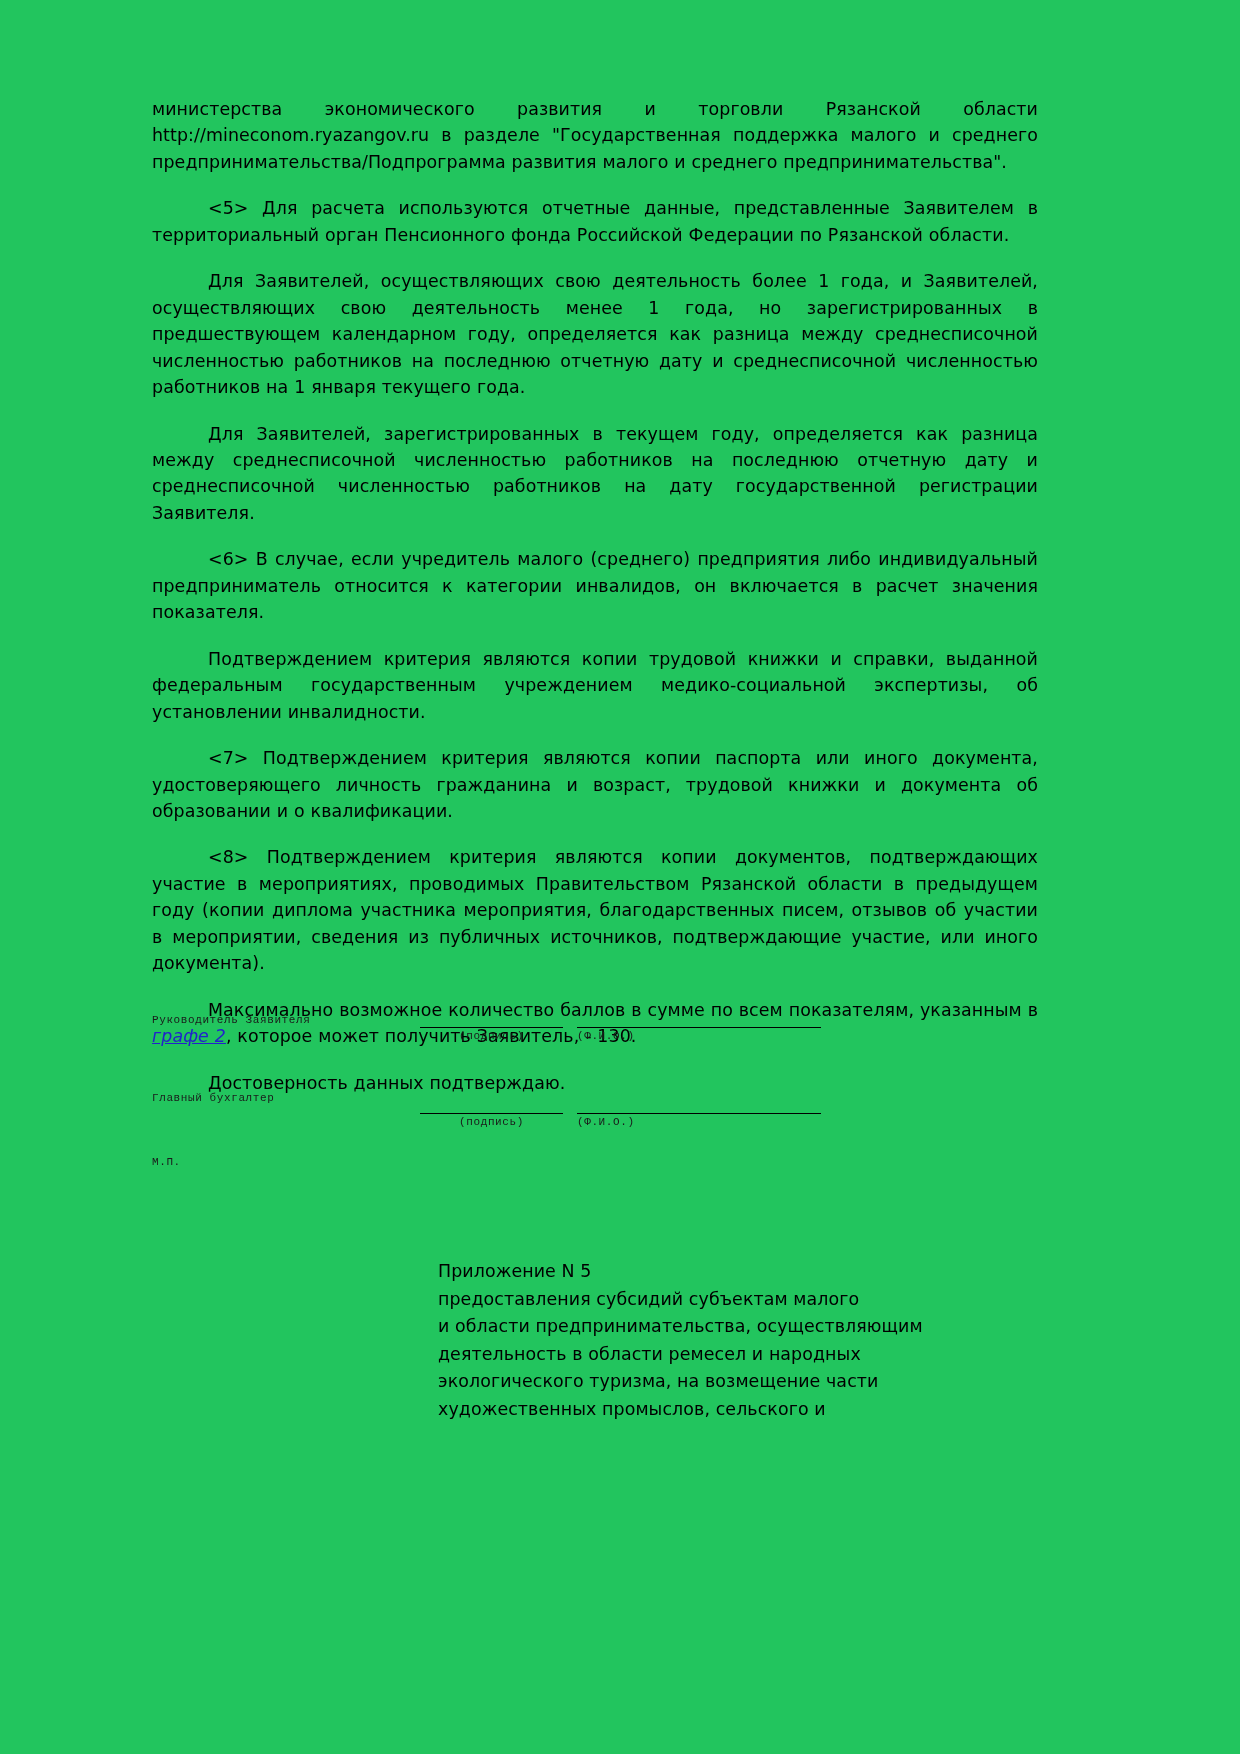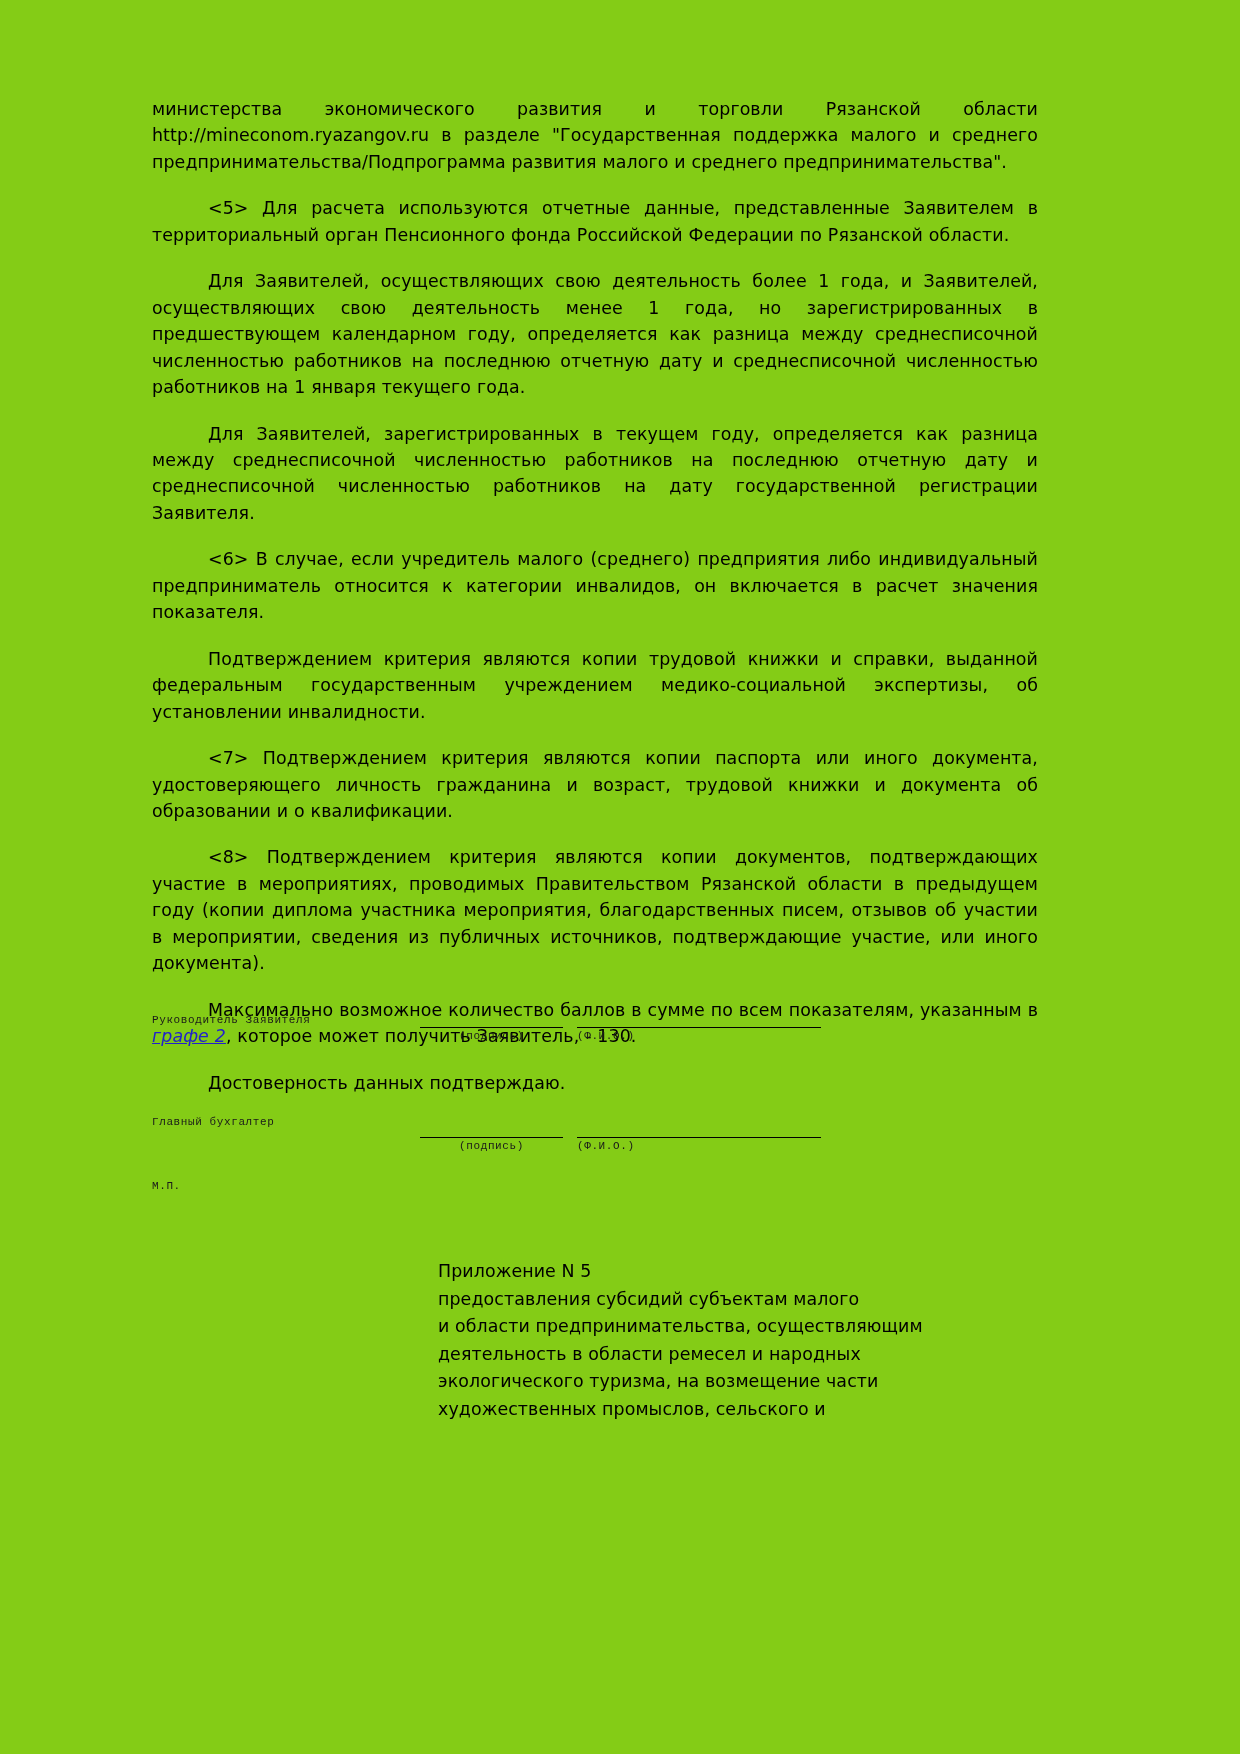--- a/index.html
+++ b/index.html
@@ -8,21 +8,21 @@
     background: #ffffff;
   }
   body {
     font-family: "DejaVu Sans", sans-serif;
     color: #000000;
   }
   .page {
     position: relative;
     width: 1240px;
     height: 1754px;
-    background: #84cc16;
+    background: #22c55e;
     box-sizing: border-box;
     overflow: hidden;
   }
   .content {
     position: absolute;
     left: 152px;
     top: 96px;
     width: 886px;
   }
   p.body-par {
@@ -94,21 +94,21 @@
     width: 244px;
     flex: 0 0 244px;
     margin-left: 14px;
     text-align: left;
   }
   .sign-gap { height: 22px; }
   .mp {
     margin-top: 6px;
   }
   
-  .sign-row.second .sign-role { padding-bottom: 10px; margin-top: 24px; }
+  .sign-row.second .sign-role { padding-bottom: 10px; }
   
   .appendix {
     position: absolute;
     right: 202px;
     top: 1258px;
     width: 600px;
     text-align: left;
     font-size: 17.4px;
     line-height: 1.58;
     letter-spacing: 0.1px;

